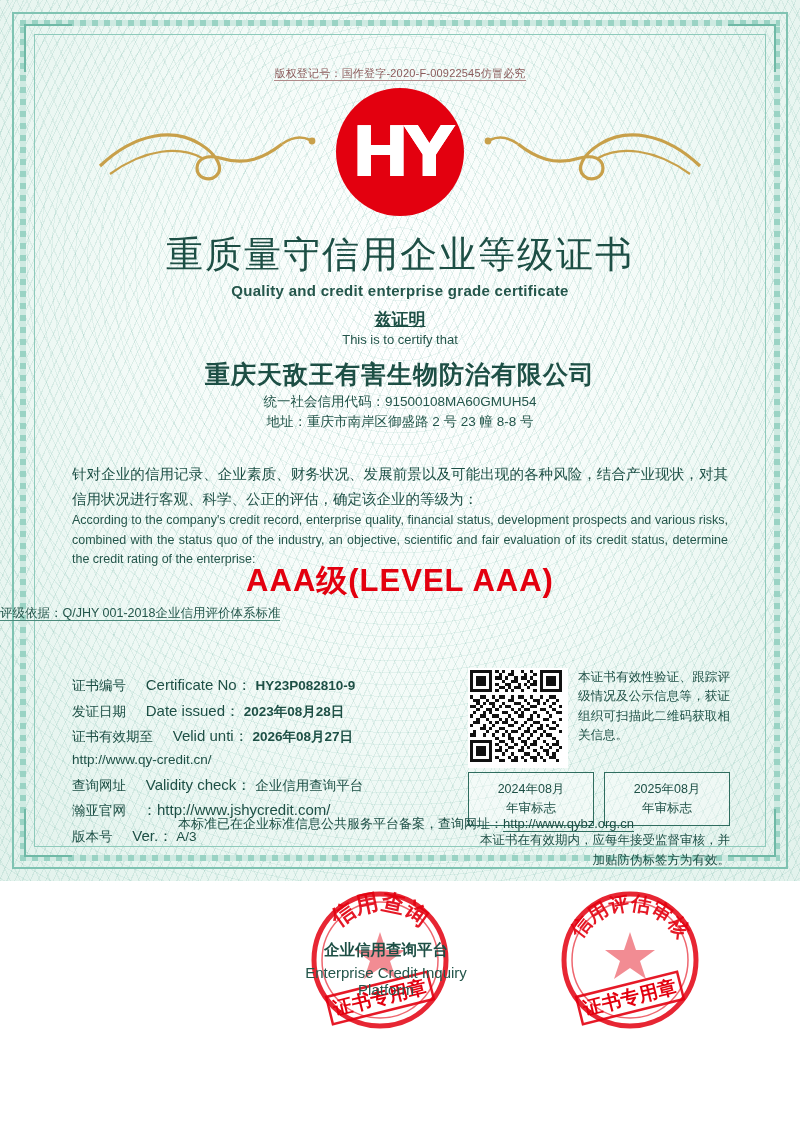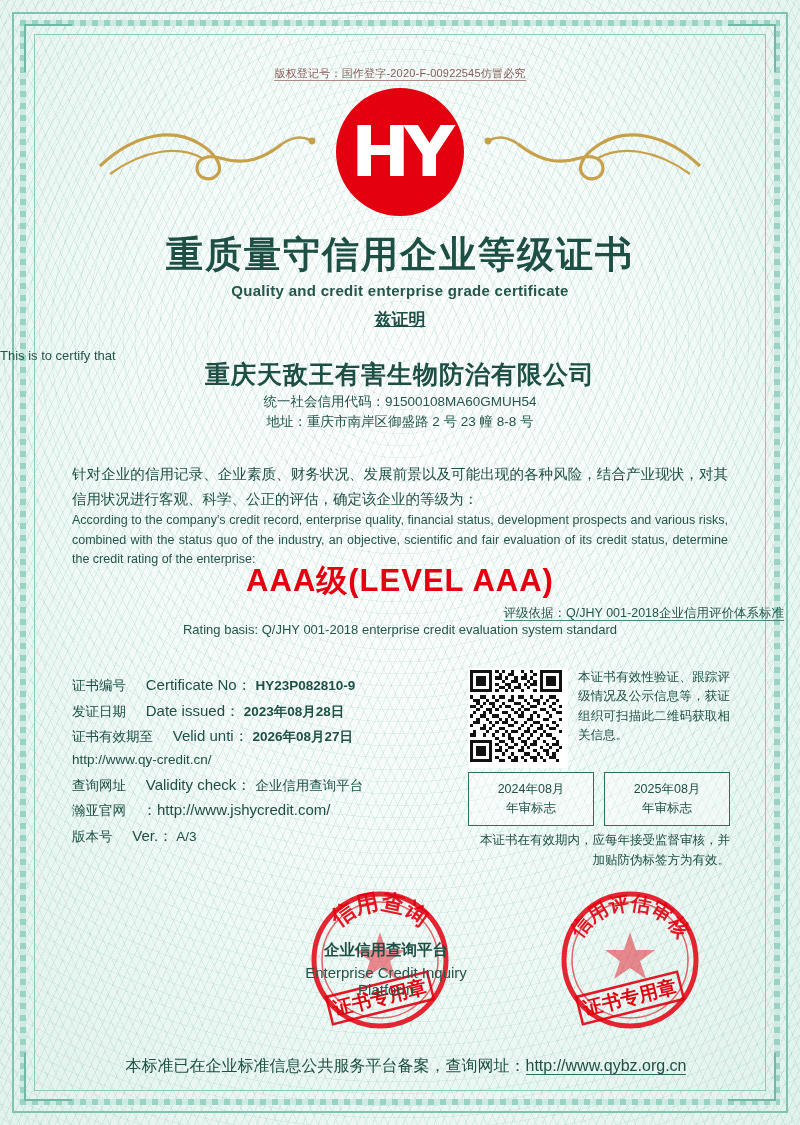--- a/index.html
+++ b/index.html
@@ -4,21 +4,21 @@
 <style>
   html,body{margin:0;padding:0;}
   body{
     width:800px;height:1125px;
     background:#ffffff;
     font-family:"Liberation Sans","DejaVu Sans",sans-serif;
     overflow:hidden;
   }
   .cert{
     position:relative;
-    width:800px;height:1125px;
+    width:800px;height:881px;
     background:
       radial-gradient(ellipse at 50% 38%, #ffffff 0%, #f4fbf8 45%, #e9f6f1 75%, #e2f2ec 100%);
     box-sizing:border-box;
   }
   
   .guilloche{
     position:absolute;inset:0;
     background-image:
       repeating-linear-gradient(115deg, rgba(60,150,130,.13) 0px, rgba(60,150,130,.13) 1px, transparent 1px, transparent 7px),
       repeating-linear-gradient(65deg, rgba(60,150,130,.10) 0px, rgba(60,150,130,.10) 1px, transparent 1px, transparent 9px),
@@ -77,34 +77,34 @@
   }
   .logo .hy{
     font-family:"DejaVu Sans",sans-serif;
     font-weight:bold;font-size:70px;color:#fff;letter-spacing:-6px;
     line-height:1;
     text-shadow:0 0 0 #fff;
   }
 
   .title-cn{
     position:absolute;top:230px;left:0;right:0;text-align:center;
-    font-size:37px;font-weight:bold;color:#1d4f45;letter-spacing:2px;
+    font-size:37px;font-weight:normal;color:#1d4f45;letter-spacing:2px;
     font-family:"DejaVu Sans","Liberation Sans",sans-serif;
   }
   .title-en{
     position:absolute;top:282px;left:0;right:0;text-align:center;
     font-size:15px;color:#24564b;letter-spacing:.3px;font-weight:bold;
   }
   .certify-cn{
     position:absolute;top:308px;left:0;right:0;text-align:center;
     font-size:17px;color:#1d4f45;font-weight:bold;text-decoration:underline;
   }
   .certify-en{
-    position:absolute;top:332px;left:0;right:0;text-align:left;
-    font-size:13px;color:#24564b;margin-top:16px;
+    position:absolute;top:332px;left:0;right:0;text-align:center;
+    font-size:13px;color:#24564b;
   }
   .company{
     position:absolute;top:358px;left:0;right:0;text-align:center;
     font-size:25px;font-weight:bold;color:#1d4f45;letter-spacing:1px;
   }
   .code{
     position:absolute;top:393px;left:0;right:0;text-align:center;
     font-size:13.5px;color:#24564b;
   }
   .addr{
@@ -121,22 +121,22 @@
   }
   .body-en{
     font-size:12.5px;line-height:1.55;text-align:justify;color:#24564b;
   }
 
   .level{
     position:absolute;top:560px;left:0;right:0;text-align:center;
     font-size:31px;font-weight:bold;color:#e3000f;letter-spacing:1px;
   }
   .basis-cn{
-    position:absolute;top:605px;left:0;right:16px;text-align:right;
-    font-size:12.5px;color:#24564b;margin-left:44px;
+    position:absolute;top:605px;left:0;right:8px;text-align:left;
+    font-size:12.5px;color:#24564b;
   }
   .basis-cn .ul{border-bottom:1px solid #4a8a7c;}
   .basis-en{
     position:absolute;top:622px;left:0;right:0;text-align:center;
     font-size:13px;color:#24564b;
   }
 
   
   .details{
     position:absolute;top:672px;left:72px;width:380px;
@@ -181,21 +181,21 @@
 
   .org{
     position:absolute;top:940px;font-size:15.5px;color:#1d4f45;font-weight:bold;text-align:center;
   }
   .org .en{display:block;font-size:15px;font-weight:normal;color:#24564b;margin-top:3px;}
   .org.left{left:286px;width:200px;}
   .org.right{left:500px;width:230px;}
 
   .footer{
     position:absolute;bottom:48px;left:12px;right:0;text-align:center;
-    font-size:16px;color:#1d4f45;
+    font-size:13px;color:#1d4f45;
   }
   .footer .u{border-bottom:1px solid #2f6d5f;}
 </style>
 </head>
 <body>
 
 <div class="cert">
   <div class="guilloche"></div>
   <div class="border-outer"></div>
   <div class="border-mid"></div>
@@ -244,21 +244,20 @@
   <div class="body-text">
     <div class="body-cn">针对企业的信用记录、企业素质、财务状况、发展前景以及可能出现的各种风险，结合产业现状，对其信用状况进行客观、科学、公正的评估，确定该企业的等级为：</div>
     <div class="body-en">According to the company's credit record, enterprise quality, financial status, development prospects and various risks, combined with the status quo of the industry, an objective, scientific and fair evaluation of its credit status, determine the credit rating of the enterprise:</div>
   </div>
 
   <div class="level">AAA级(LEVEL AAA)</div>
 
   <div class="basis-cn">
     <span class="ul"><span>评级依据：</span><span>Q/JHY 001-2018企业信用评价体系标准</span></span>
   </div>
-  <div class="basis-en">Rating basis: Q/JHY 001-2018 enterprise credit evaluation system standard</div>
 
   <div class="details">
     <div class="row">
       <span>证书编号</span>
       <span class="lbl-en">Certificate No：</span>
       <span class="val">HY23P082810-9</span>
     </div>
     <div class="row">
       <span>发证日期</span>
       <span class="lbl-en">Date issued：</span>

